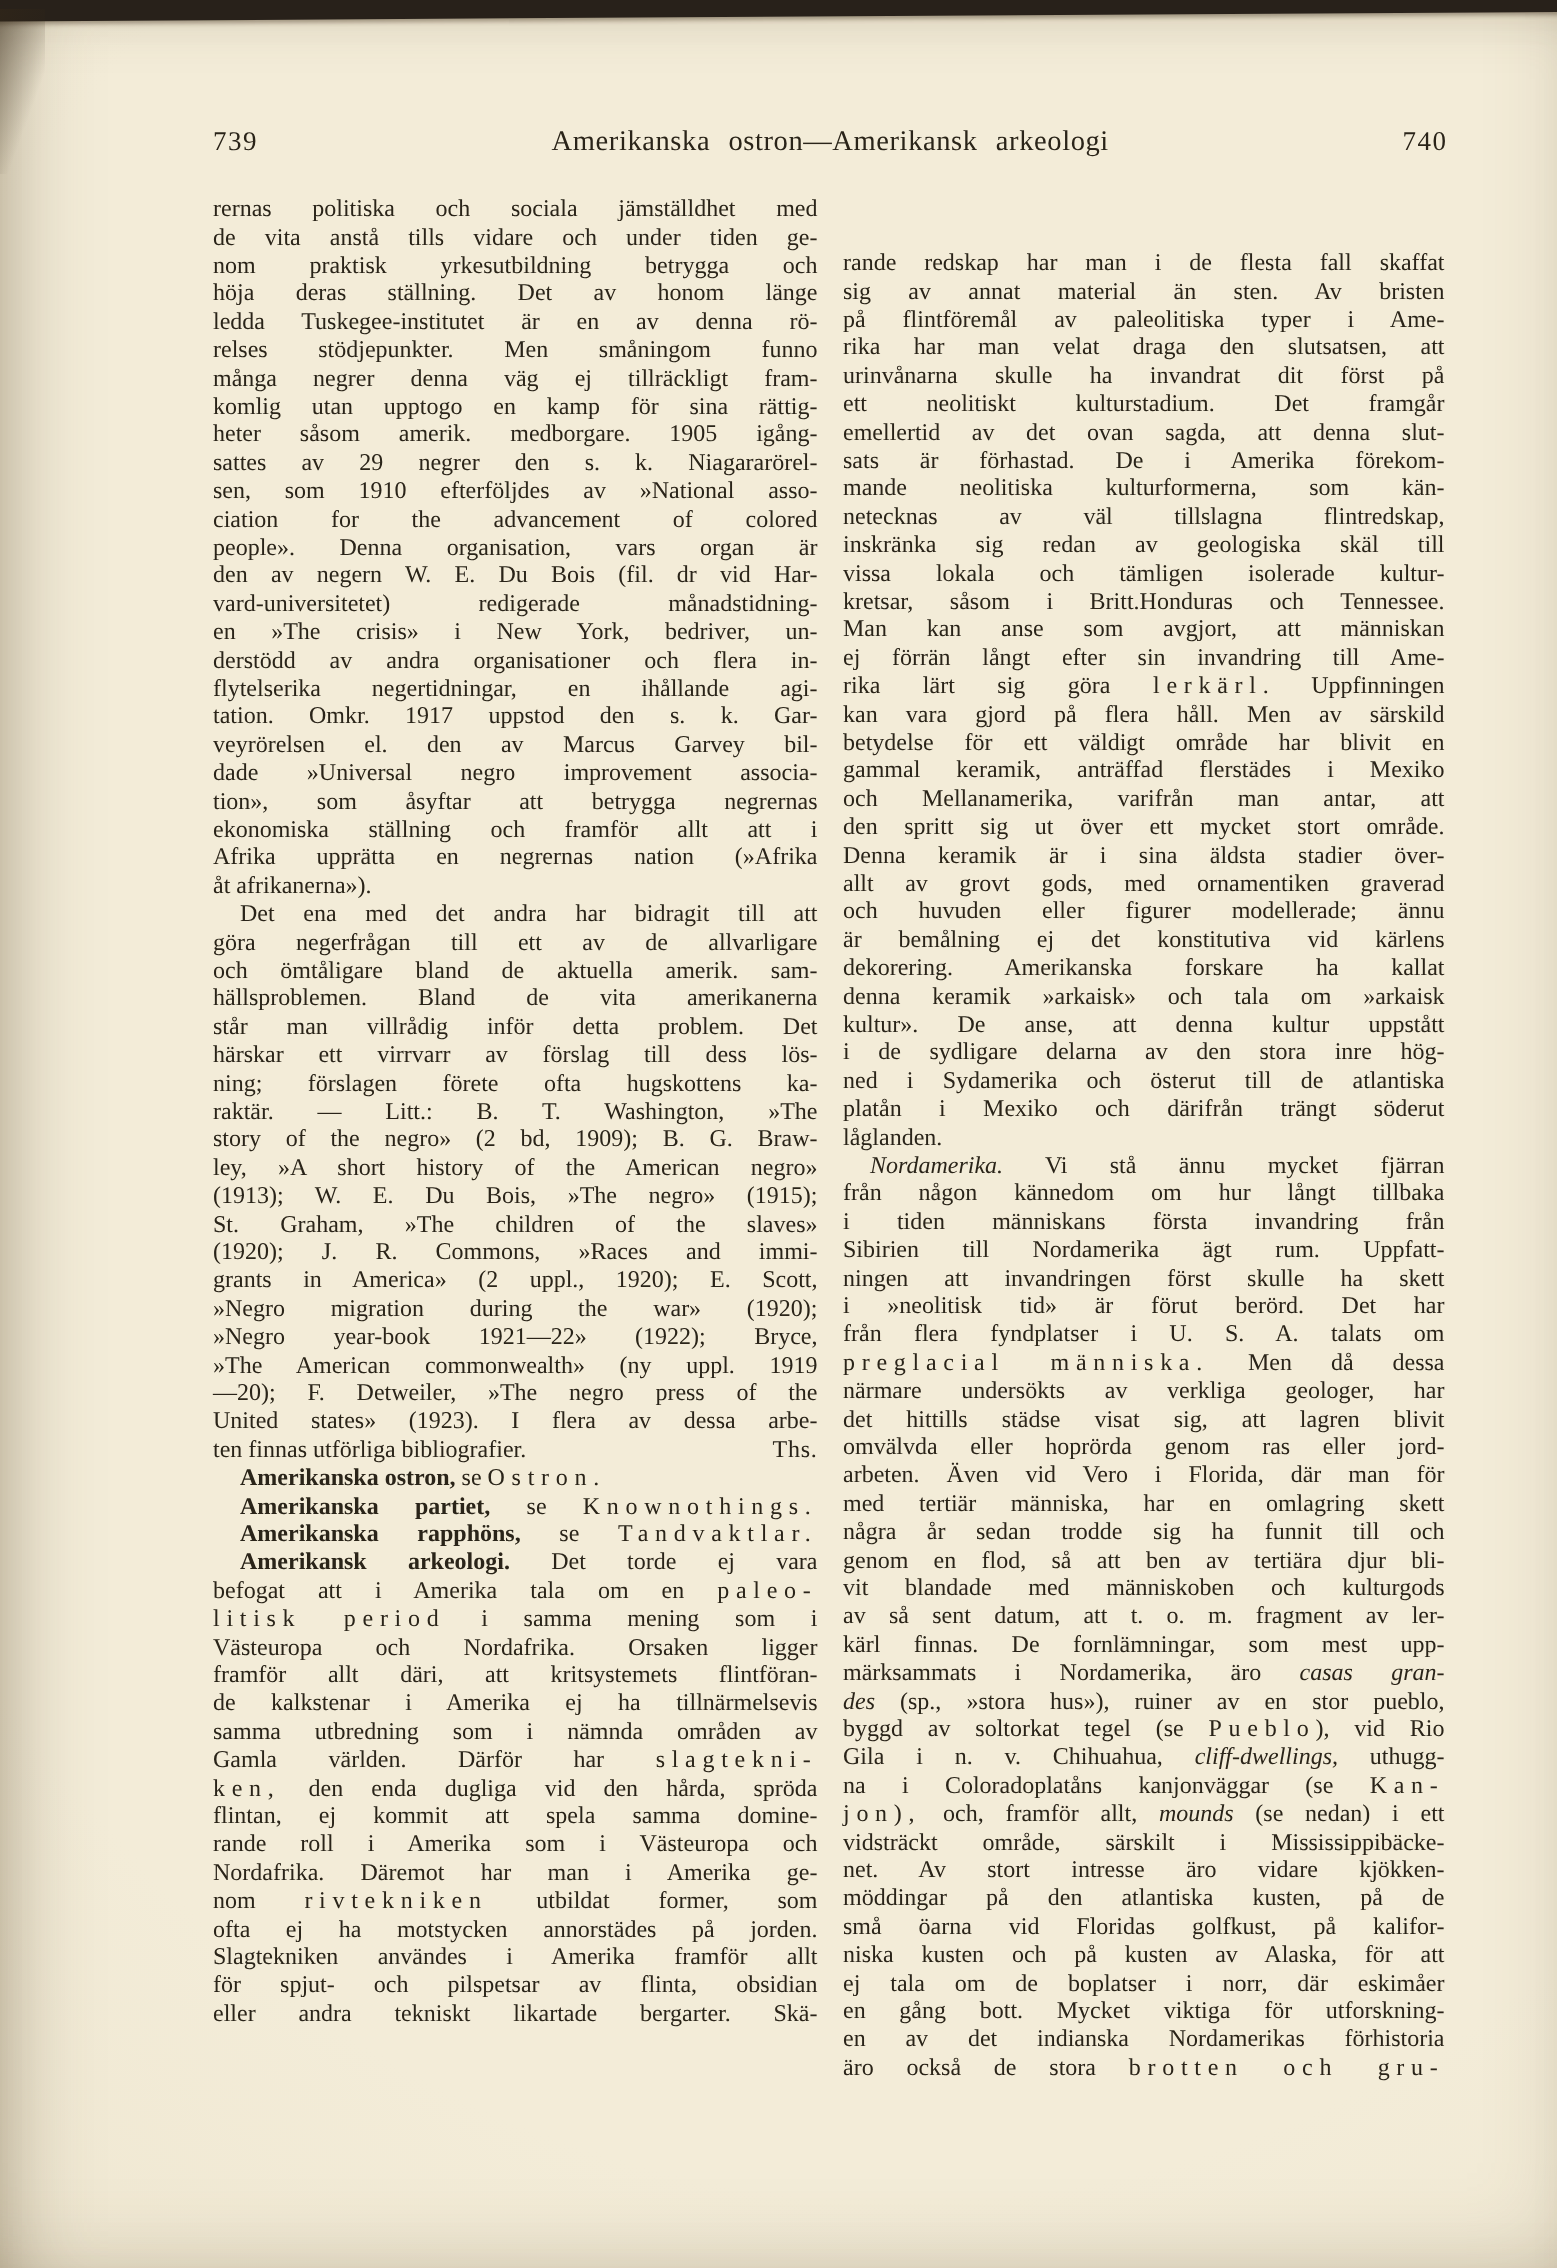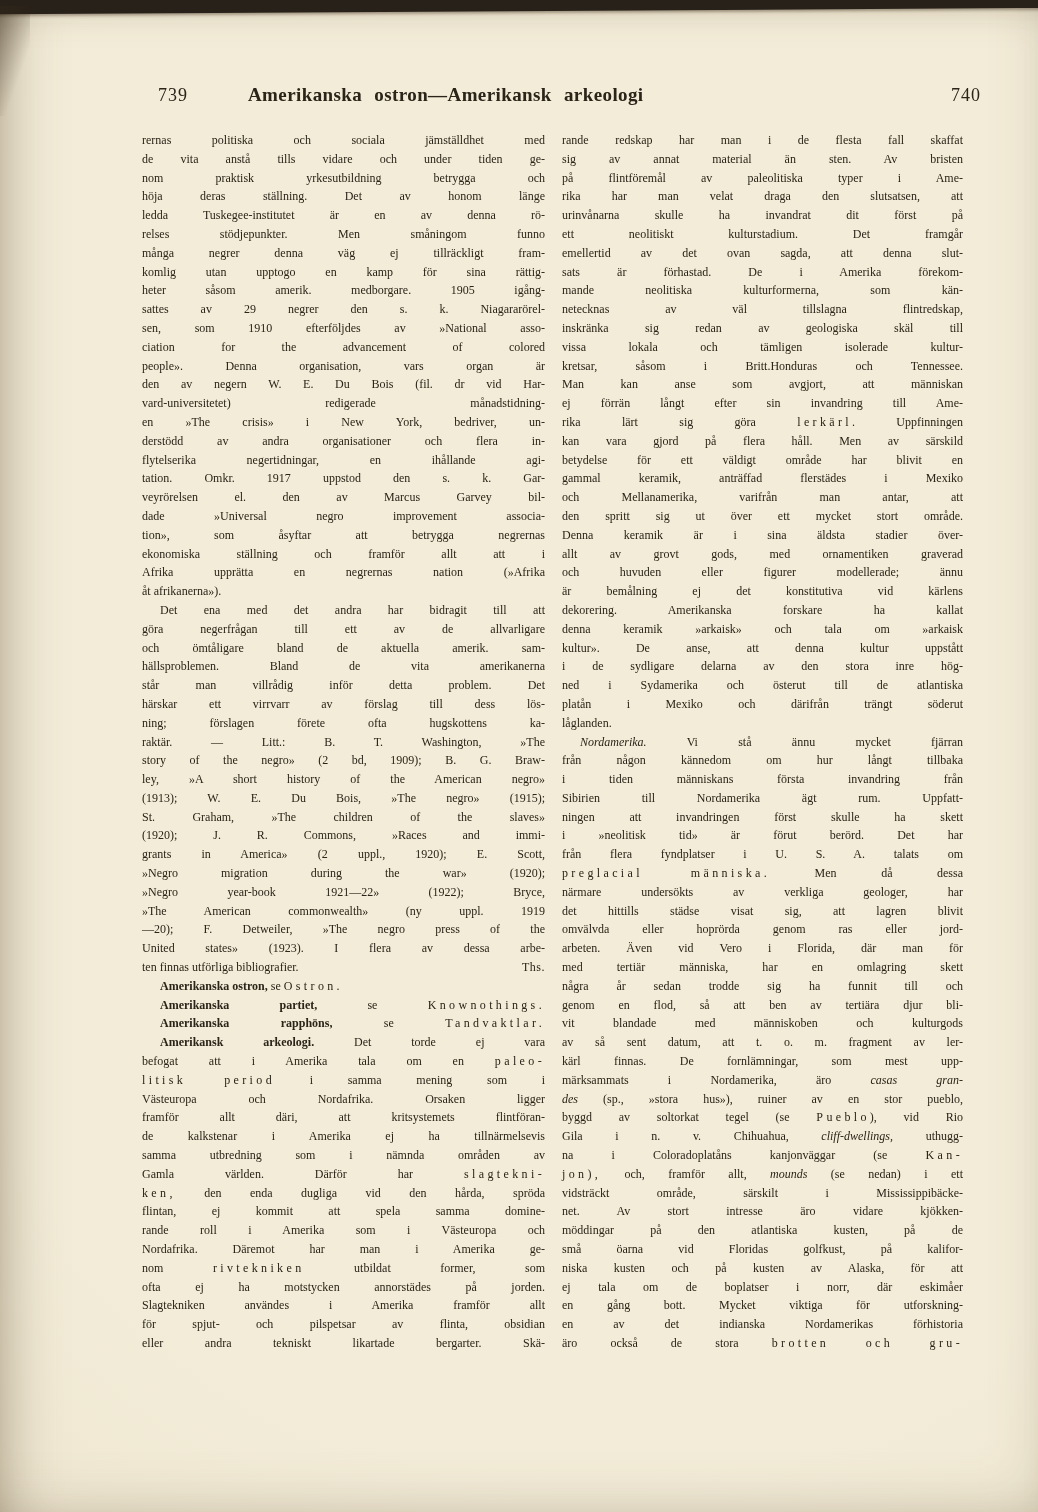--- a/index.html
+++ b/index.html
@@ -17,36 +17,36 @@
   .scanbar{
     position:absolute;top:-5px;left:-18px;width:108%;height:16px;
     background:#28211a;transform:rotate(-0.35deg);
     box-shadow:0 2px 3px rgba(60,45,25,.4);
   }
   .corner-shade{
     position:absolute;top:6px;left:0;width:30px;height:110px;
     background:linear-gradient(110deg, rgba(52,40,24,.5), rgba(52,40,24,0) 65%);
   }
   .header{
-    position:absolute;top:84px;left:158px;width:823px;
+    position:absolute;top:84px;left:142px;width:823px;
     display:flex;align-items:baseline;
     font-size:18px;
   }
   .pagenum{width:90px;letter-spacing:1px;}
   .pagenum.right{text-align:right;}
   .title{
-    flex:1;text-align:left;font-weight:bold;font-size:19px;
+    flex:1;text-align:center;font-weight:normal;font-size:19px;
     word-spacing:7px;letter-spacing:.4px;
   }
   .col{
     position:absolute;top:131px;width:403px;
-    font-size:12px;line-height:18.8px;
+    font-size:16px;line-height:18.8px;
   }
   .col-left{left:142px;}
-  .col-right{left:562px;width:401px;}
+  .col-right{left:562px;width:401px;margin-top:36px;}
   .line{
     text-align:justify;text-align-last:justify;
     white-space:normal;
   }
   .line.last{text-align-last:left;}
   .line.ind{text-indent:18px;}
   .b{font-weight:bold;}
   .i{font-style:italic;}
   .sp{letter-spacing:.28em;}
   .sig{float:right;letter-spacing:.5px;}

